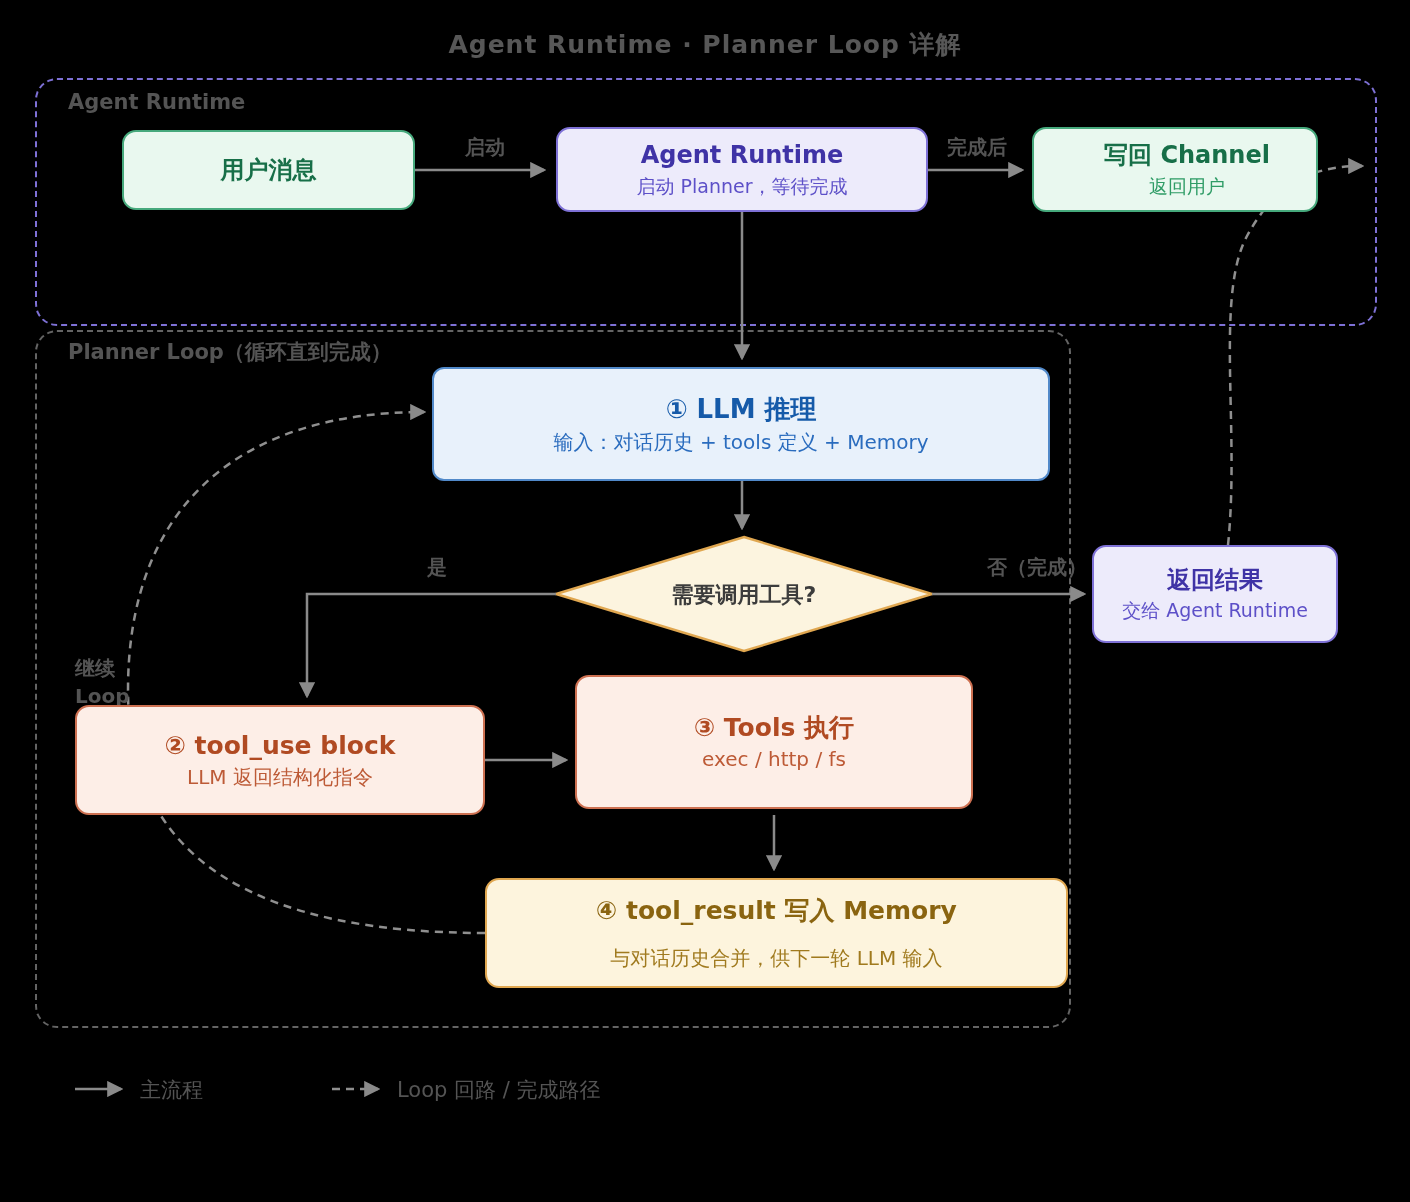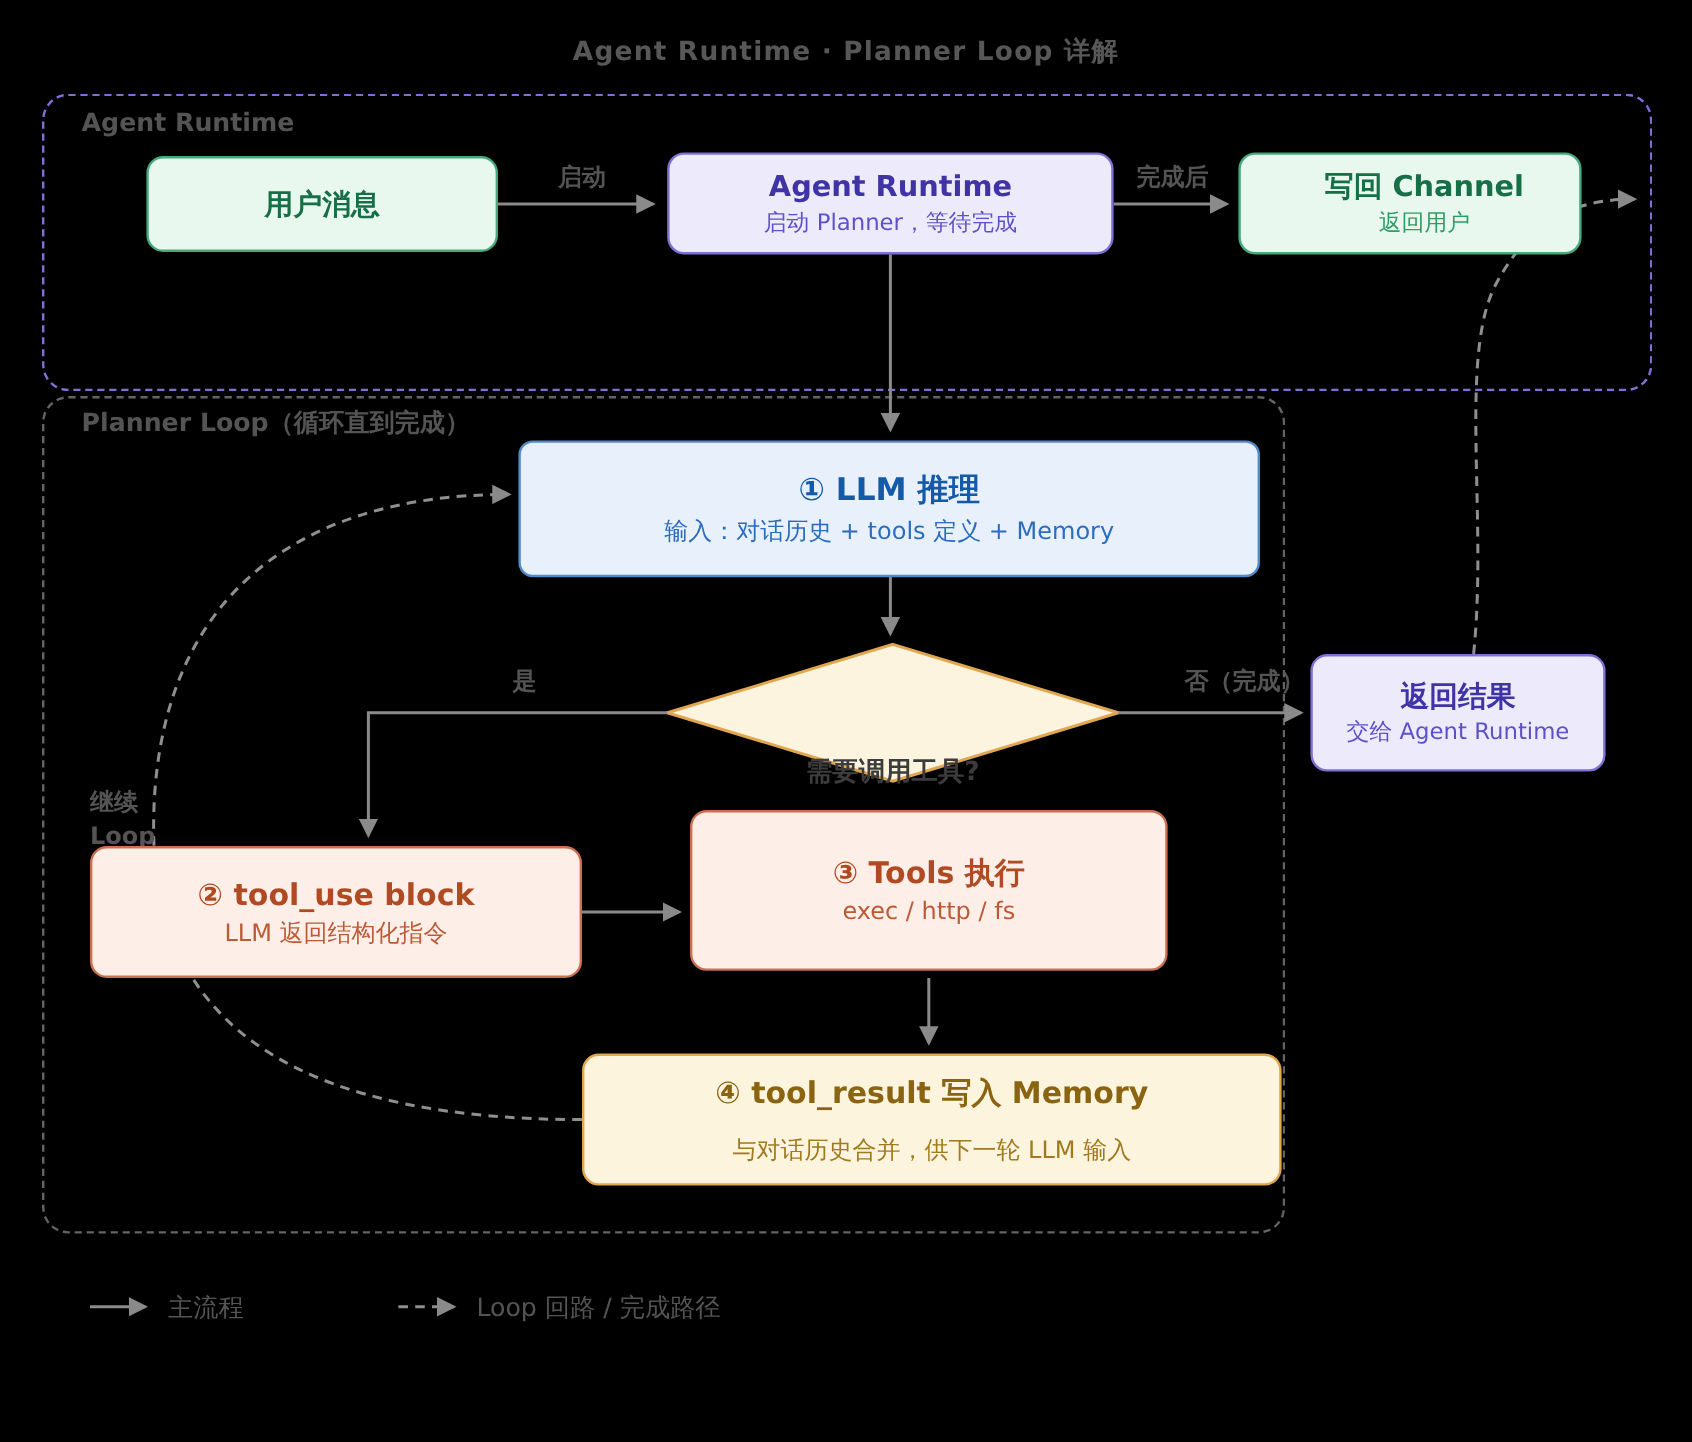--- a/index.html
+++ b/index.html
@@ -1,20 +1,20 @@
 <!DOCTYPE html>
 <html><head>
 <meta charset="utf-8">
 <style>
   html,body{margin:0;padding:0;background:#000;}
   body{font-family:"DejaVu Sans","Liberation Sans",sans-serif;}
   .canvas{position:relative;width:1410px;height:1202px;background:#000;overflow:hidden;}
 
   .page-title{position:absolute;left:0;top:28px;width:100%;text-align:center;
-    font-size:22px;font-weight:bold;color:#575757;letter-spacing:1px;}
+    font-size:25px;font-weight:bold;color:#575757;letter-spacing:1px;}
 
   .group-box{position:absolute;border-radius:22px;}
   .group-agent{left:35px;top:78px;width:1338px;height:244px;border:2.5px dashed #7e71d6;}
   .group-planner{left:35px;top:330px;width:1032px;height:694px;border:2.5px dashed #646464;}
   .group-label{position:absolute;font-size:21px;font-weight:600;color:#545454;}
   .lbl-agent{left:68px;top:90px;}
   .lbl-planner{left:68px;top:338px;}
 
   svg.wires{position:absolute;left:0;top:0;width:1410px;height:1202px;pointer-events:none;}
 
@@ -46,21 +46,21 @@
   .n-user{left:122px;top:130px;width:293px;height:80px;}
   .n-runtime{left:556px;top:127px;width:372px;height:85px;}
   .n-writeback{left:1032px;top:127px;width:286px;height:85px;padding-left:24px;}
   .n-llm{left:432px;top:367px;width:618px;height:114px;}
   .n-tooluse{left:75px;top:705px;width:410px;height:110px;}
   .n-toolsexec{left:575px;top:675px;width:398px;height:134px;}
   .n-toolresult{left:485px;top:878px;width:583px;height:110px;gap:16px;}
   .n-return{left:1092px;top:545px;width:246px;height:98px;}
 
   .decision-label{position:absolute;left:554px;top:580px;width:380px;text-align:center;
-    font-size:22px;font-weight:bold;color:#3c3c3c;margin-top:48px;}
+    font-size:22px;font-weight:bold;color:#3c3c3c;}
 
   .edge-label{position:absolute;font-size:20px;font-weight:600;color:#545454;text-align:center;}
   .el-start{left:445px;top:134px;width:80px;}
   .el-done{left:927px;top:134px;width:100px;}
   .el-yes{left:417px;top:554px;width:40px;}
   .el-no{left:957px;top:554px;width:160px;}
   .el-continue{left:75px;top:654px;width:70px;text-align:left;line-height:1.4;}
   .el-continue span{display:block;}
 
   .legend-label{position:absolute;font-size:21px;color:#545454;}

